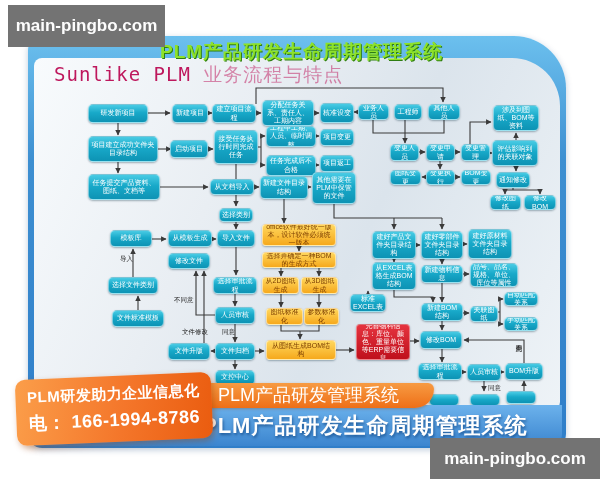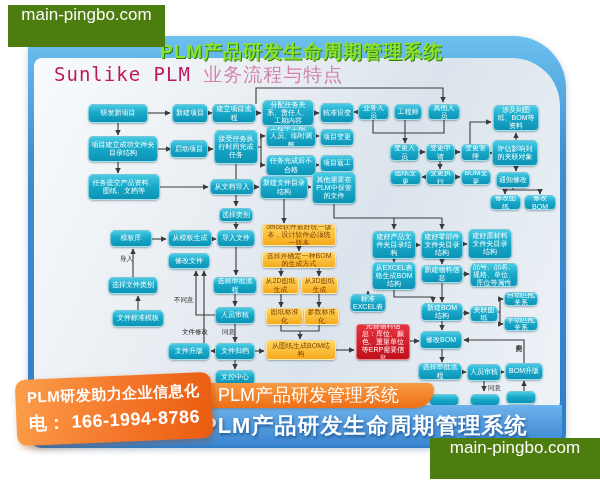--- a/index.html
+++ b/index.html
@@ -39,22 +39,22 @@
   .banner-center{position:absolute;left:196px;top:383px;width:238px;height:25px;z-index:7;
         background:linear-gradient(180deg,#f79b43 0%,#ee6f17 100%);
         border-radius:8px 8px 26px 8px;box-shadow:0 1px 3px rgba(140,60,0,.35);}
   .banner-center span{display:block;font-size:18px;color:#fff;line-height:25px;padding-left:22px;}
   .banner-left{position:absolute;left:16px;top:376px;width:196px;height:66px;z-index:8;
         transform:rotate(-2.5deg);background:linear-gradient(100deg,#fb9e4a 0%,#f4762a 55%,#ea5c0f 100%);
         border-radius:10px;box-shadow:2px 3px 6px rgba(150,60,0,.4);color:#fff;text-align:center;}
   .banner-left .l1{font-size:15px;font-weight:bold;margin-top:9px;letter-spacing:.5px;}
   .banner-left .l2{font-size:18px;font-weight:bold;margin-top:4px;letter-spacing:.5px;}
   
-  .wm{position:absolute;background:#4d7c0f;color:#fdfdfd;display:flex;align-items:flex-start;
-      justify-content:center;font-size:17px;z-index:9;}
+  .wm{position:absolute;background:#737373;color:#fdfdfd;display:flex;align-items:center;
+      justify-content:center;font-size:17px;z-index:9;font-weight:bold;}
   .wm-top{left:8px;top:5px;width:157px;height:42px;}
   .wm-bottom{left:430px;top:438px;width:170px;height:41px;}
 </style>
 </head>
 <body>
 
 <div class="slide"></div>
 <div class="panel"></div>
 
 <div class="hdr-title">PLM产品研发生命周期管理系统</div>

